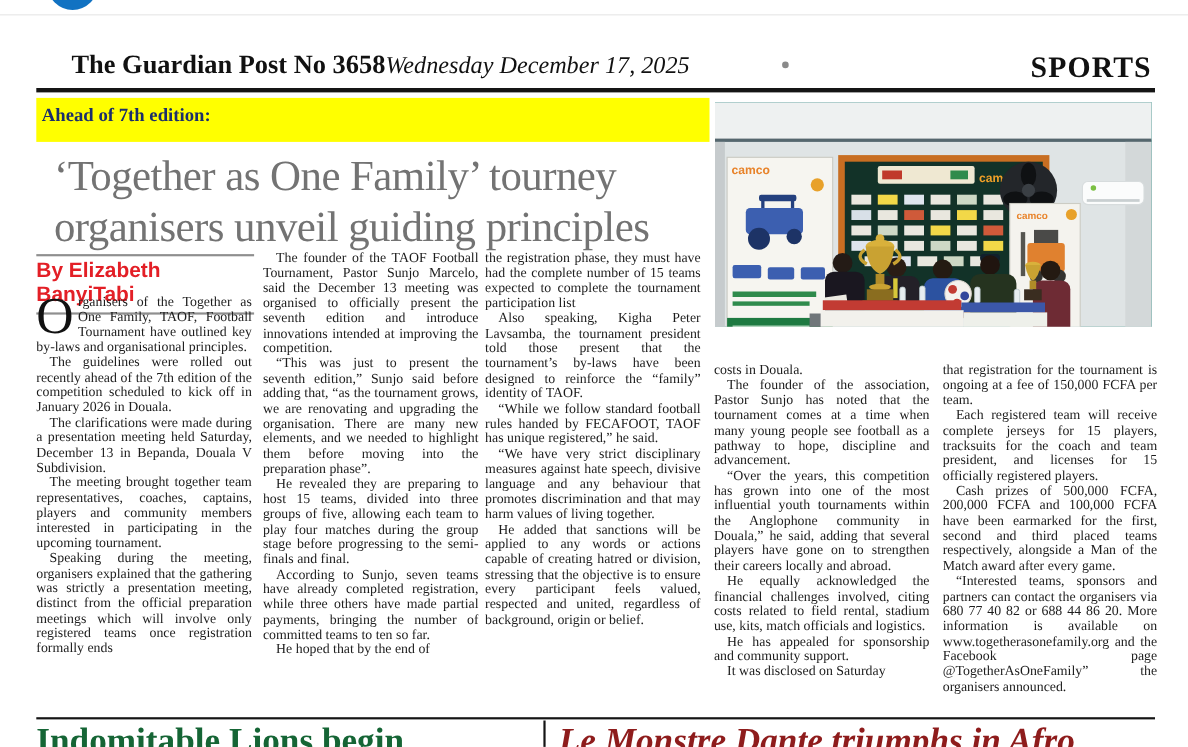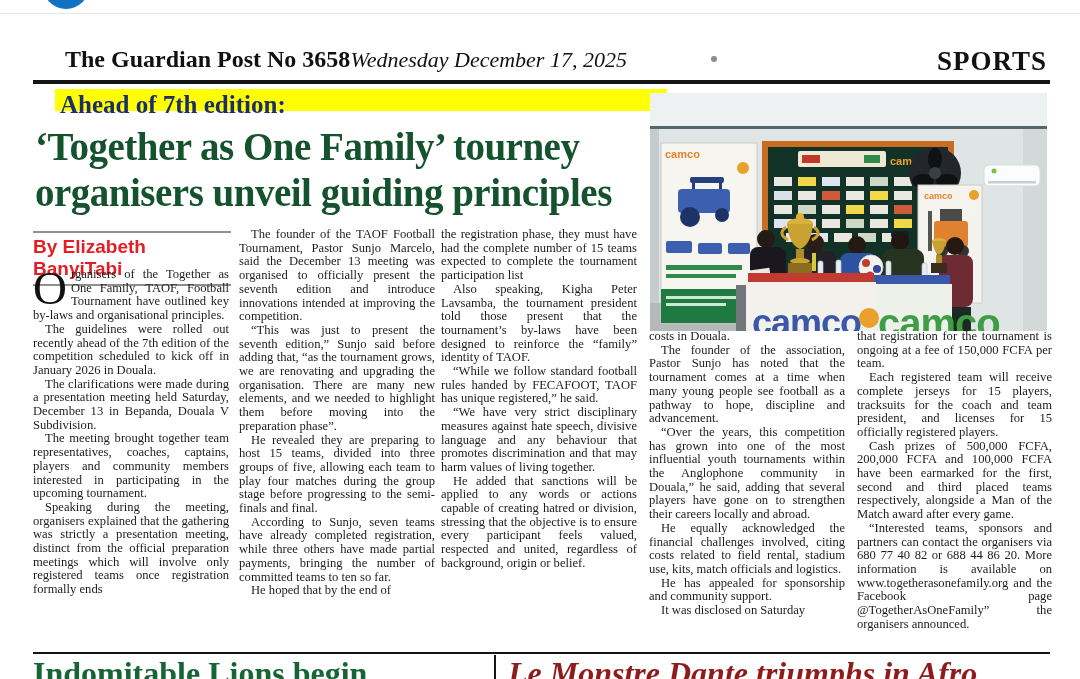--- a/index.html
+++ b/index.html
@@ -9,40 +9,40 @@
   .float-btn{position:absolute;left:43px;top:-37px;width:46px;height:46px;border-radius:50%;background:#1172c2;}
   .top-rule{position:absolute;left:0;top:13px;width:1080px;height:1px;background:#e6e6e6;}
   
   .masthead{position:absolute;left:65px;top:46px;width:982px;height:32px;}
   .mast-title{font-weight:bold;font-size:24px;color:#111;}
   .mast-date{font-style:italic;font-size:22px;color:#111;}
   .mast-dot{position:absolute;left:646px;top:10px;width:6px;height:6px;border-radius:50%;background:#8a8a8a;}
   .mast-section{position:absolute;right:0;top:0;font-weight:bold;font-size:27px;letter-spacing:1px;color:#111;}
   .header-rule{position:absolute;left:33px;top:80px;width:1017px;height:4px;background:#151515;}
   
-  .kicker{position:absolute;left:33px;top:89px;width:612px;height:22px;background:#ffff00;
-          color:#1b2e6b;font-size:25px;font-weight:600;line-height:31px;padding-left:5px;box-sizing:border-box;margin-left:22px;}
-  .headline{position:absolute;left:33px;top:122px;width:618px;margin:2px;font-size:39px;line-height:46px;
-            font-weight:bold;color:#14532d;letter-spacing:-0.5px;}
+  .kicker{position:absolute;left:33px;top:89px;width:612px;height:40px;background:#ffff00;
+          color:#1b2e6b;font-size:17px;font-weight:600;line-height:31px;padding-left:5px;box-sizing:border-box;}
+  .headline{position:absolute;left:33px;top:122px;width:618px;margin:16px;font-size:39px;line-height:46px;
+            font-weight:normal;color:#737373;letter-spacing:-0.5px;}
   
   .byline-box{position:absolute;left:33px;top:231px;width:198px;border-top:2px solid #8f8f8f;
               border-bottom:2px solid #8f8f8f;padding:3px 0 4px 0;
               font-family:"Liberation Sans",sans-serif;font-weight:bold;font-size:19px;color:#e31f26;}
   
   .col{position:absolute;width:196px;font-size:12.6px;line-height:13.7px;text-align:justify;overflow:hidden;}
   .col p{margin:0;text-indent:12px;}
   .col p.ni{text-indent:0;}
   .c1{left:33px;top:268px;height:384px;}
   .c2{left:239px;top:228px;height:424px;}
   .c3{left:441px;top:228px;height:424px;}
   .c4{left:649px;top:330px;height:322px;}
   .c5{left:857px;top:330px;height:322px;width:195px;}
   .dropcap{float:left;font-size:47px;line-height:39px;padding:1px 4px 0 0;color:#111;}
   
-  .photo{position:absolute;left:650px;top:93px;width:397px;height:238px;overflow:hidden;background:#0f766e;}
+  .photo{position:absolute;left:650px;top:93px;width:397px;height:204px;overflow:hidden;background:#0f766e;}
   .photo svg{display:block;}
   
   .bottom-rule{position:absolute;left:33px;top:652px;width:1017px;height:2px;background:#151515;}
   .bottom-vline{position:absolute;left:494px;top:655px;width:2px;height:24px;background:#151515;}
   .bh-left{position:absolute;left:33px;top:655px;font-size:32px;font-weight:bold;color:#156535;white-space:nowrap;}
   .bh-right{position:absolute;left:508px;top:655px;font-size:32px;font-weight:bold;font-style:italic;color:#8e1c1c;white-space:nowrap;}
 </style>
 </head>
 <body>
 

